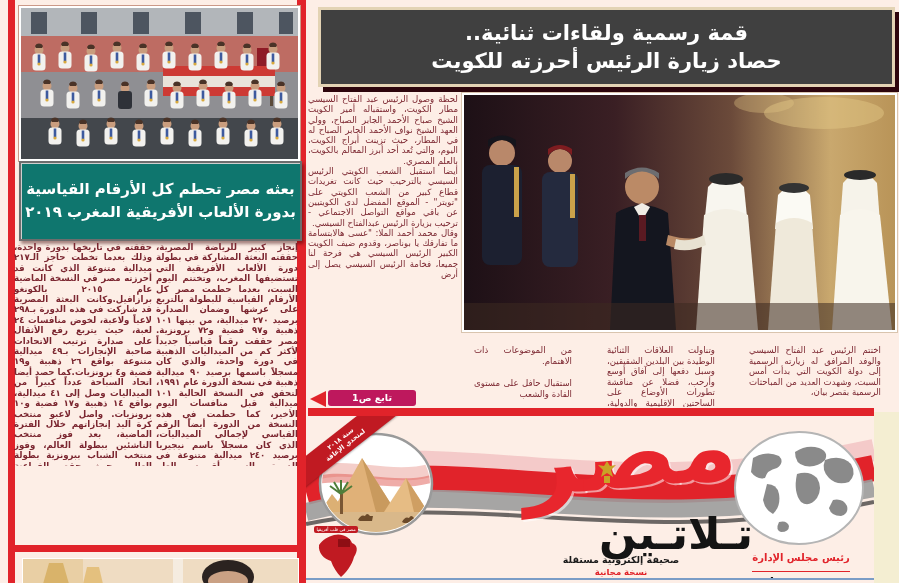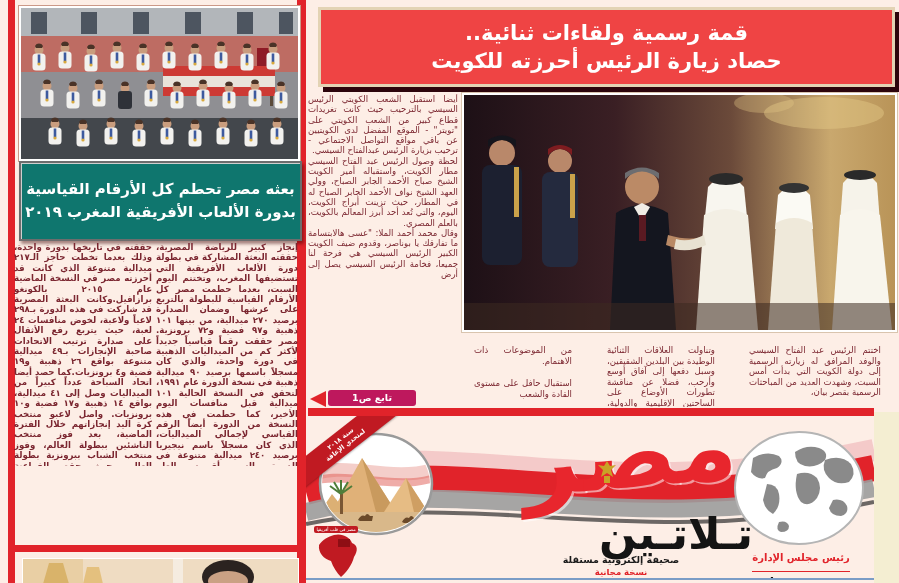--- a/index.html
+++ b/index.html
@@ -23,21 +23,21 @@
     color:#fff;font-weight:bold;font-size:15px;line-height:23px;text-align:center;
     display:flex;align-items:center;justify-content:center;padding:2px;
   }
   .lcol{top:242px;height:224px;overflow:hidden;font-size:8.6px;line-height:10.4px;color:#7b2630;text-align:justify;font-weight:bold;}
   .lcol-right{right:601px;left:auto;width:142px;}
   .lcol-left{left:14px;width:138px;}
   .left-red-bar{left:14px;top:545px;width:284px;height:7px;background:#e1232a;}
   .bottom-photo{left:22px;top:558px;width:275px;height:25px;border:1px solid #fff;overflow:hidden;}
   
   .main-banner{
-    left:318px;top:7px;width:571px;height:74px;background:#ef4444;
+    left:318px;top:7px;width:571px;height:74px;background:#404040;
     border:3px solid #e3d3b4;box-shadow:5px 5px 0 #2d050c;
     color:#fff;font-weight:bold;text-align:center;
     display:flex;flex-direction:column;align-items:center;justify-content:center;gap:4px;
   }
   .main-banner .l1{font-size:21px;}
   .main-banner .l2{font-size:21px;}
   .mid-col{left:308px;top:94px;width:150px;height:295px;overflow:hidden;font-size:8.6px;line-height:10.3px;color:#7b2630;text-align:justify;}
   .mid-col p{margin:0;}
   .summit-photo{left:462px;top:93px;width:431px;height:235px;border:2px solid #fff;outline:1px solid #d9c4ae;overflow:hidden;background:#2a1a20;}
   .bcol{top:333px;height:74px;overflow:hidden;font-size:8.6px;line-height:10.5px;color:#7b2630;text-align:justify;}
@@ -161,22 +161,22 @@
     <ellipse cx="205" cy="22" rx="20" ry="10" fill="#caa184"></ellipse>
   </svg>
 </div>
 
 <div class="abs main-banner">
   <span class="l1">قمة رسمية ولقاءات ثنائية..</span>
   <span class="l2">حصاد زيارة الرئيس أحرزته للكويت</span>
 </div>
 
 <div class="abs mid-col">
+  <p>لحظة وصول الرئيس عبد الفتاح السيسي مطار الكويت، واستقباله أمير الكويت الشيخ صباح الأحمد الجابر الصباح، وولي العهد الشيخ نواف الأحمد الجابر الصباح له في المطار، حيث تزينت أبراج الكويت، اليوم، والتي تُعد أحد أبرز المعالم بالكويت، بالعلم المصري.</p>
   <p>أيضا استقبل الشعب الكويتي الرئيس السيسي بالترحيب حيث كانت تغريدات قطاع كبير من الشعب الكويتي على "تويتر" - الموقع المفضل لدى الكويتيين عن باقي مواقع التواصل الاجتماعي - ترحيب بزيارة الرئيس عبدالفتاح السيسي.</p>
-  <p>لحظة وصول الرئيس عبد الفتاح السيسي مطار الكويت، واستقباله أمير الكويت الشيخ صباح الأحمد الجابر الصباح، وولي العهد الشيخ نواف الأحمد الجابر الصباح له في المطار، حيث تزينت أبراج الكويت، اليوم، والتي تُعد أحد أبرز المعالم بالكويت، بالعلم المصري.</p>
   <p>وقال محمد أحمد الملا: "عسى هالابتسامة ما تفارقك يا بوناصر، وقدوم ضيف الكويت الكبير الرئيس السيسي هي فرحة لنا جميعا، فخامة الرئيس السيسي يصل إلى أرض</p>
 </div>
 
 <div class="abs summit-photo">
   <svg width="431" height="235" viewBox="0 0 431 235">
     <defs>
       <linearGradient id="bg" x1="0" y1="0" x2="1" y2="0">
         <stop offset="0" stop-color="#1d1016"></stop>
           <stop offset="0.35" stop-color="#3a1f24"></stop>
         <stop offset="0.62" stop-color="#6b4a3a"></stop>

